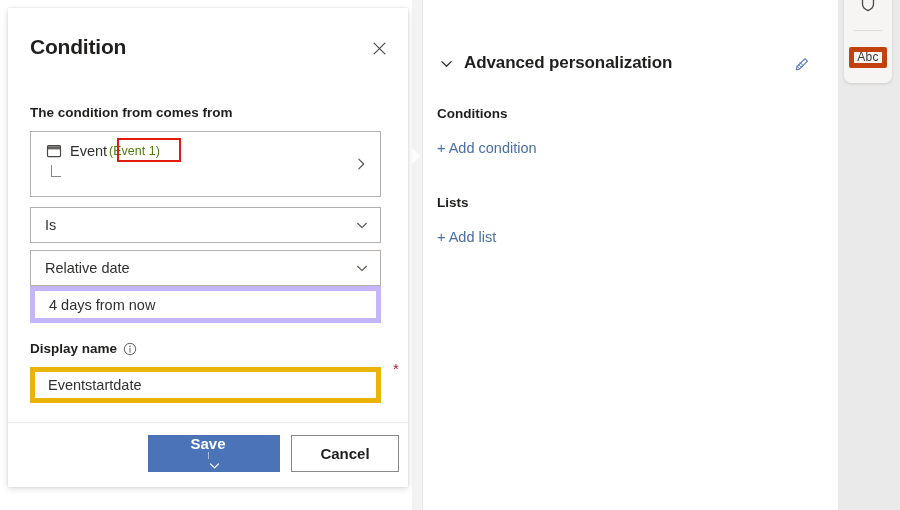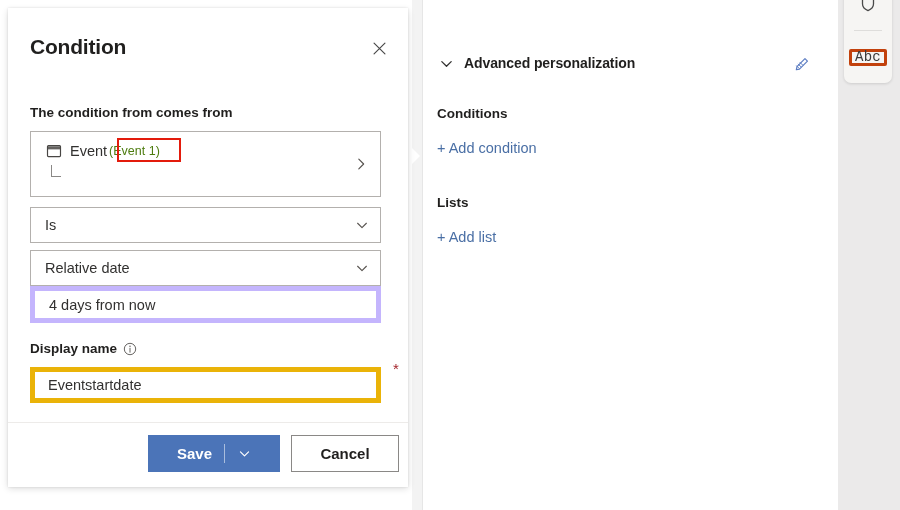--- a/index.html
+++ b/index.html
@@ -64,46 +64,46 @@
   }
   .tool-btn.first { top: 12px; }
   .tool-btn.second { top: 62px; }
   .tool-div {
     position: absolute;
     left: 10px; top: 52px;
     width: 28px; height: 1px;
     background: #dedddb;
   }
   .abc-glyph {
-    border: 3px solid #c2410c;
+    border: 5px solid #c2410c;
     border-radius: 2px;
-    font-size: 14px;
+    font-size: 12px;
     line-height: 9px;
     padding: 1px 3px;
     color: #3b3b3b;
-    font-family: Liberation Mono, monospace;
+    font-family: Liberation Sans, sans-serif;
     letter-spacing: 0.2px;
   }
 
   
   .ap-header {
     position: absolute;
     left: 437px; top: 48px;
     width: 380px; height: 30px;
     display: flex; align-items: center;
   }
   .ap-chevron {
     width: 18px; height: 18px;
     display: flex; align-items: center; justify-content: center;
     margin-right: 9px;
     color: #323130;
     flex: none;
   }
   .ap-title {
-    font-size: 14px;
+    font-size: 17px;
     font-weight: 600;
     color: #201f1e;
     letter-spacing: -0.1px;
     text-align: center;
   }
   .ap-edit {
     position: absolute;
     left: 789px; top: 50px;
     width: 26px; height: 26px;
     display: flex; align-items: center; justify-content: center;
@@ -311,20 +311,21 @@
   }
   .btn-save {
     position: absolute;
     left: 140px; top: 427px;
     width: 132px; height: 37px;
     background: #4b74b8;
     display: flex; align-items: center; justify-content: center;
     cursor: pointer;
     border: none;
     padding: 0;
+    flex-direction: column;
   }
   .btn-save-label {
     font-size: 15px;
     font-weight: 600;
     color: #ffffff;
     margin-right: 12px;
   }
   .save-divider {
     width: 1px; height: 19px;
     background: #a9bddd;

